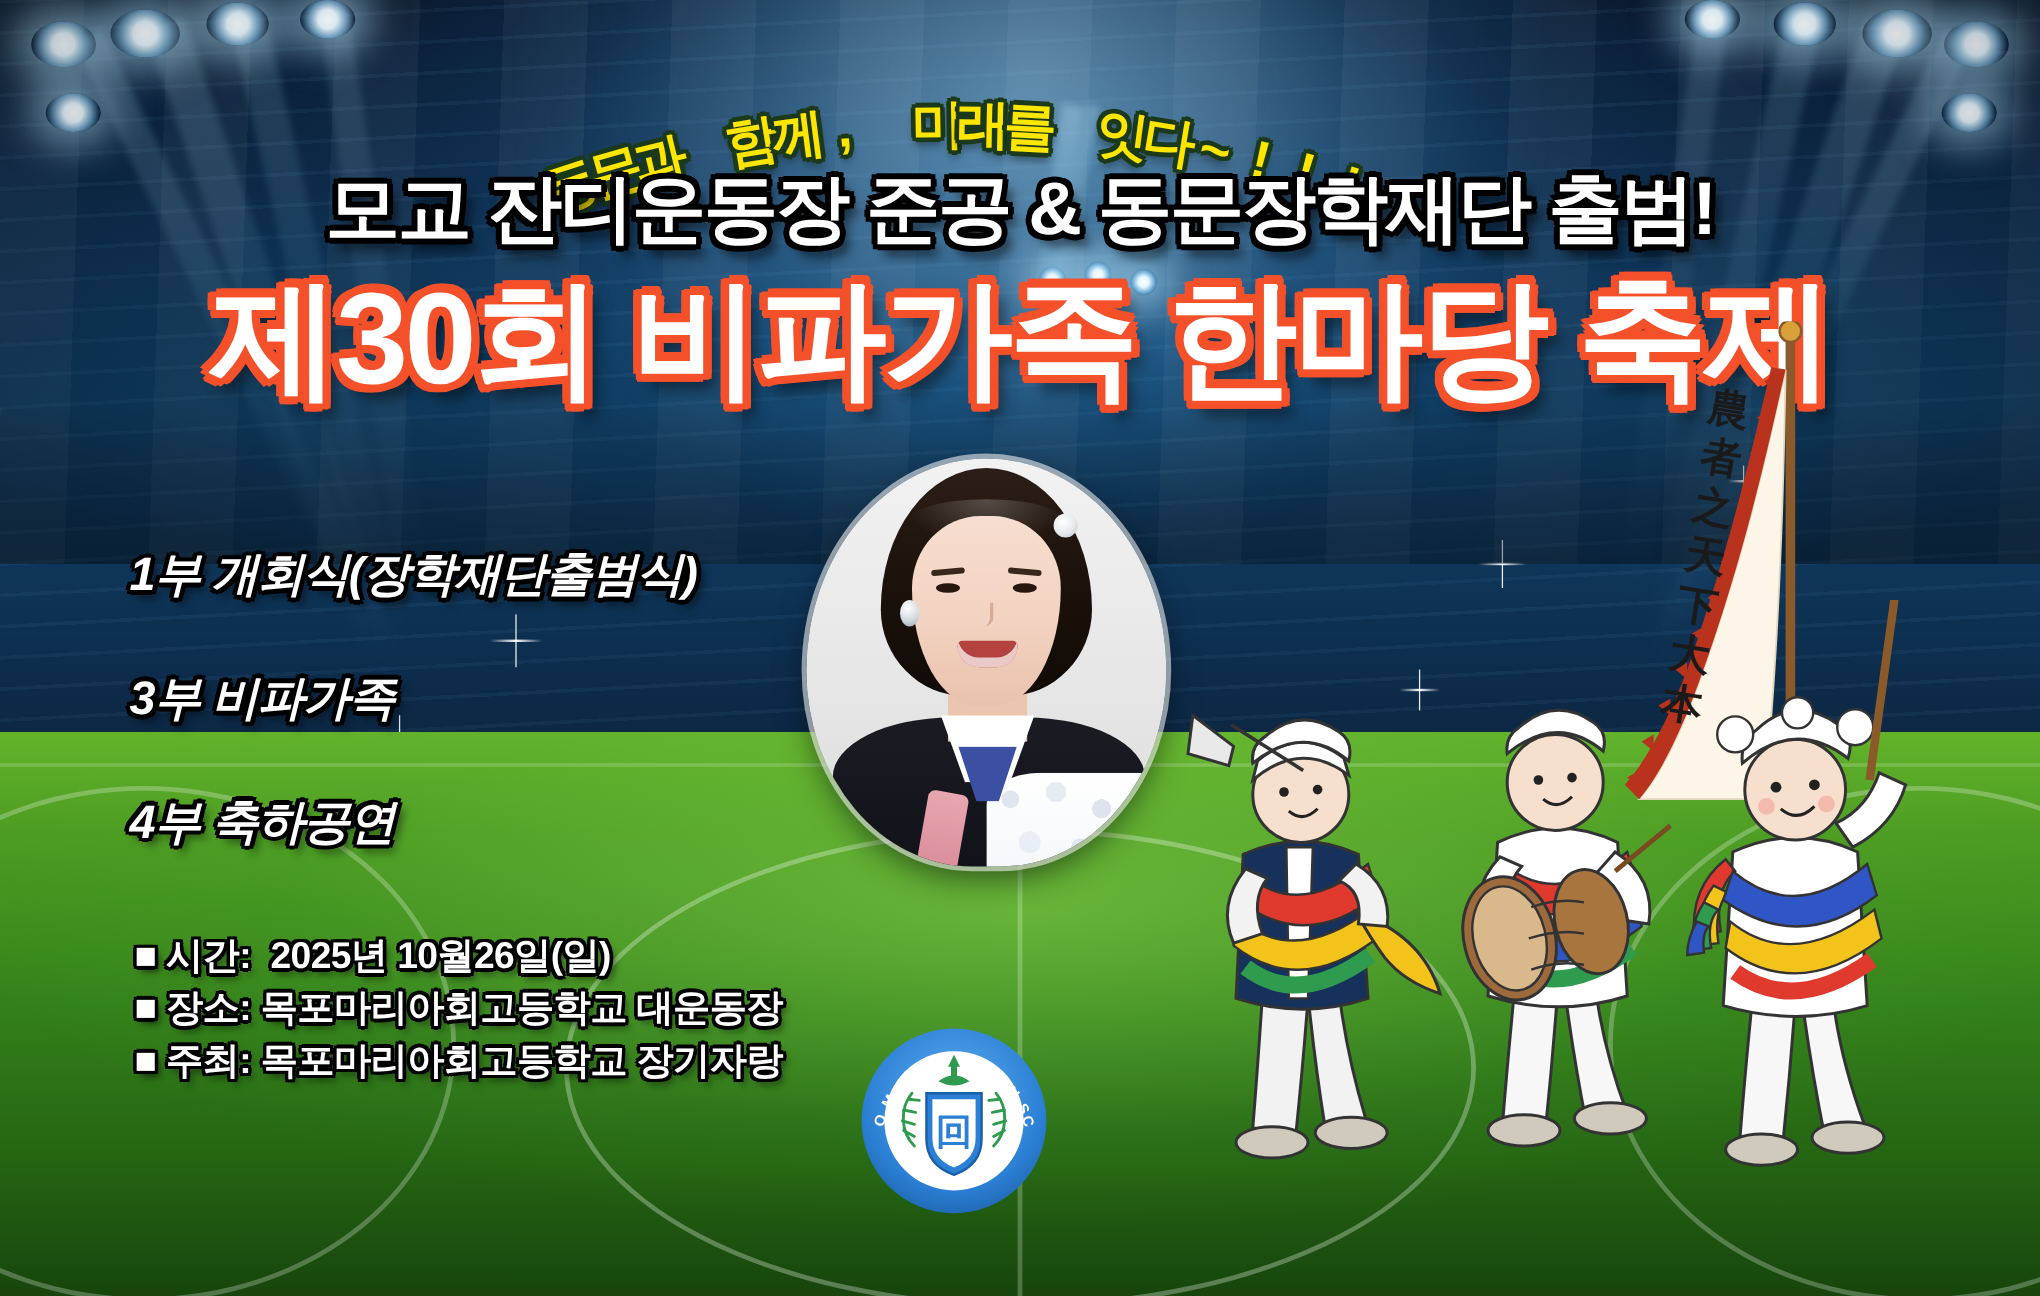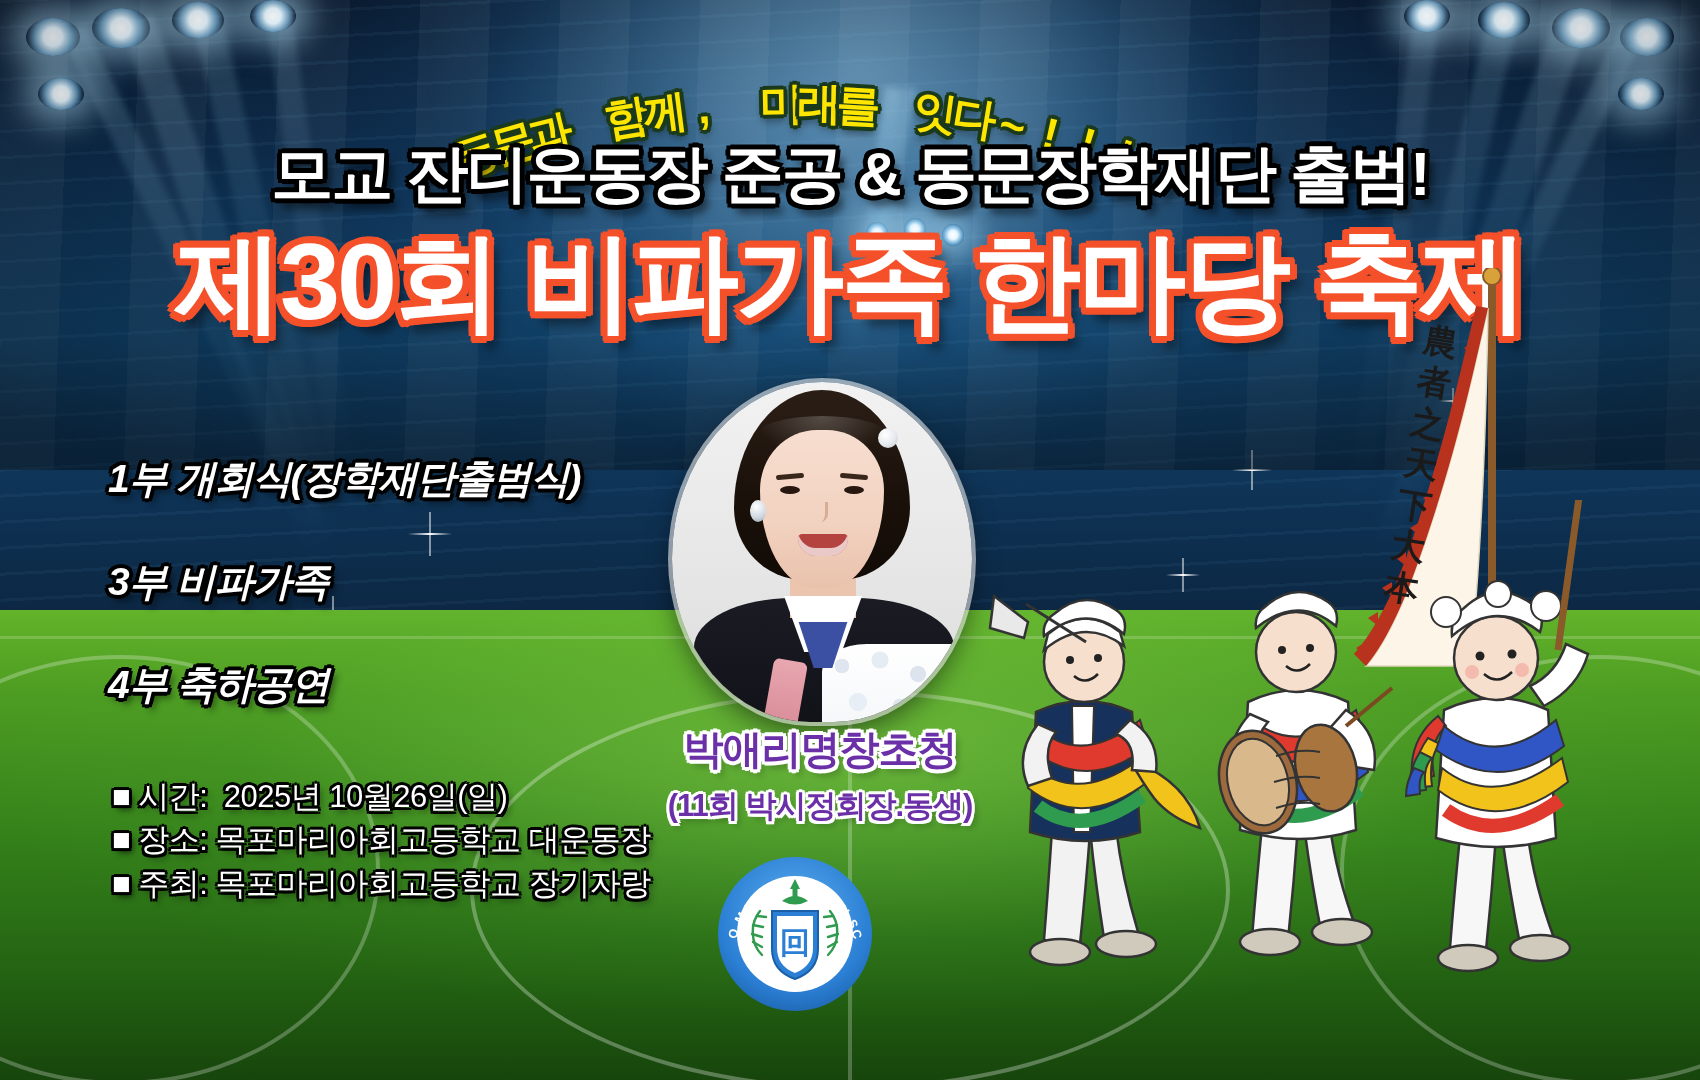--- a/index.html
+++ b/index.html
@@ -142,21 +142,21 @@
     text-shadow:
       -3px -3px 0 #000, 3px -3px 0 #000, -3px 3px 0 #000, 3px 3px 0 #000,
       0 -4px 0 #000, 0 4px 0 #000, -4px 0 0 #000, 4px 0 0 #000,
       5px 6px 7px rgba(0,0,0,.6);
   }
 
   .details {
     position:absolute; left:112px; top:775px; width:600px;
   }
   .details .drow {
-    font-size:31px; font-weight:normal; color:#ffffff;
+    font-size:31px; font-weight:bold; color:#ffffff;
     letter-spacing:-0.5px; line-height:1.40;
     text-shadow:
       -2.5px -2.5px 0 #000, 2.5px -2.5px 0 #000, -2.5px 2.5px 0 #000, 2.5px 2.5px 0 #000,
       0 -3px 0 #000, 0 3px 0 #000, -3px 0 0 #000, 3px 0 0 #000,
       4px 5px 6px rgba(0,0,0,.55);
     white-space:pre;
   }
   .details .drow.indent { padding-left:108px; }
 
   .account {
@@ -387,24 +387,20 @@
     <div class="p-brow l"></div>
     <div class="p-brow r"></div>
     <div class="p-eye l"></div>
     <div class="p-eye r"></div>
     <div class="p-nose"></div>
     <div class="p-mouth"></div>
     <div class="p-earring"></div>
     <div class="p-hairpin"></div>
   </div>
 
-  <div class="singer-caption">
-    <div class="l1">박애리명창초청</div>
-    <div class="l2">(11회 박시정회장.동생)</div>
-  </div>
 
   <div class="emblem">
     <svg viewBox="0 0 158 158" width="158" height="158">
       <defs>
         <path id="arcTop" d="M 20,86 A 60,60 0 0 1 138,86" fill="none"></path>
         <path id="arcBot" d="M 26,92 A 54,54 0 0 0 132,92" fill="none"></path>
         <radialGradient id="emgrad" cx="50%" cy="38%" r="70%">
           <stop offset="0%" stop-color="#5fb0ef"></stop>
           <stop offset="70%" stop-color="#2b7fd4"></stop>
           <stop offset="100%" stop-color="#1b5fa8"></stop>

